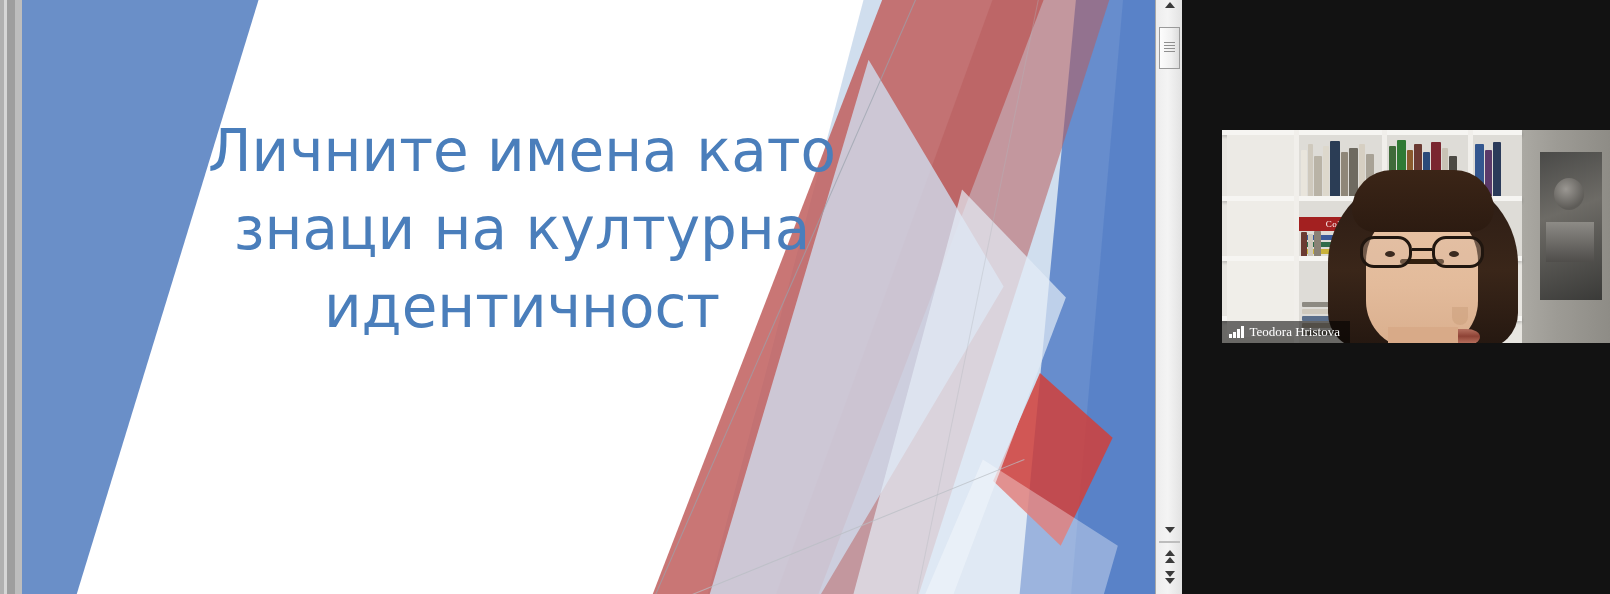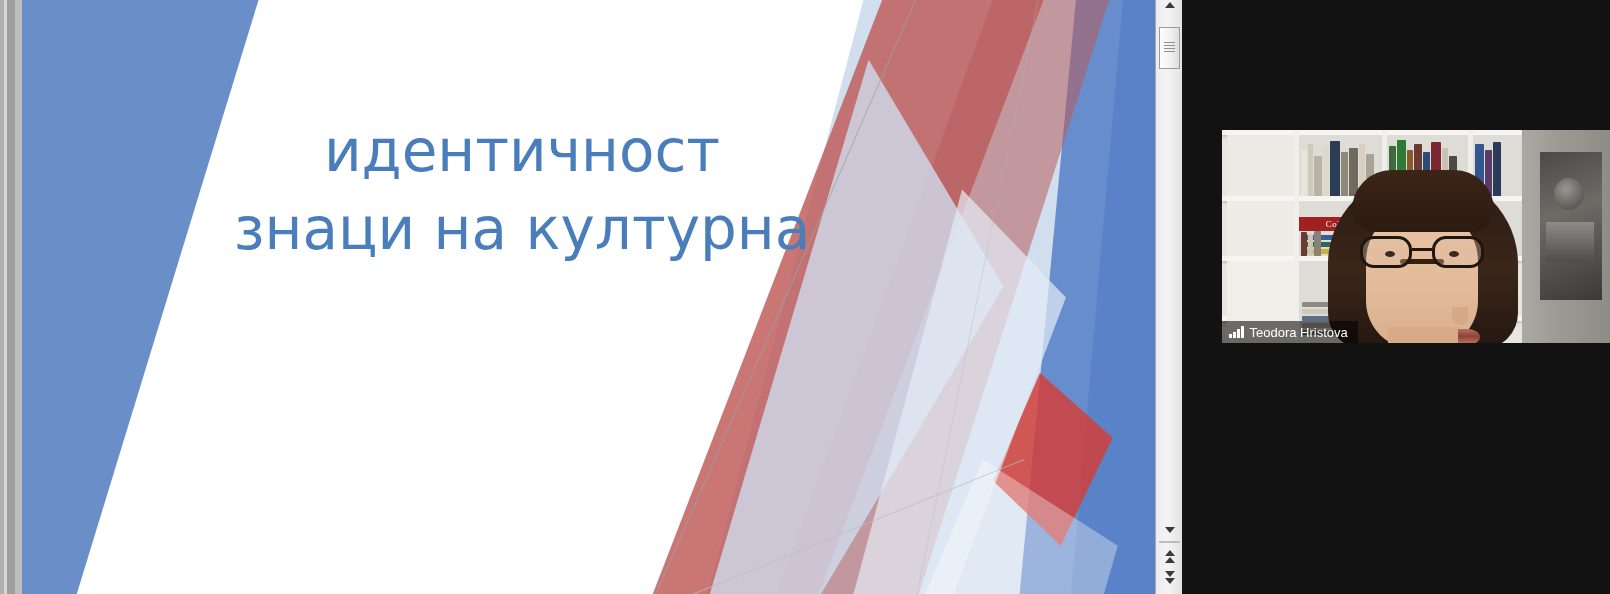--- a/index.html
+++ b/index.html
@@ -301,21 +301,21 @@
     position: absolute;
     left: 0;
     bottom: 0;
     height: 22px;
     padding: 0 10px 0 7px;
     display: flex;
     align-items: center;
     gap: 6px;
     background: rgba(0,0,0,0.55);
     color: #ffffff;
-    font-family: Liberation Sans, sans-serif;
+    font-family: Liberation Serif, serif;
     font-size: 13px;
     white-space: nowrap;
   }
   #signal-icon {
     display: flex;
     align-items: flex-end;
     gap: 1.5px;
     height: 12px;
   }
   #signal-icon span {
@@ -363,22 +363,23 @@
 
           <polygon points="980,480 1110,560 1080,660 900,660" fill="#ffffff" opacity="0.35"></polygon>
 
           <line x1="940" y1="0" x2="640" y2="660" stroke="#9aa3ad" stroke-width="1" opacity="0.7"></line>
           <line x1="560" y1="660" x2="1020" y2="480" stroke="#b9bec4" stroke-width="1" opacity="0.7"></line>
           <line x1="1045" y1="0" x2="905" y2="660" stroke="#b1b6bc" stroke-width="1" opacity="0.35"></line>
         </svg>
       </div>
 
       <div id="slide-title">
+        <div>Личните имена като</div>
+        <div>знаци на културна</div>
         <div>идентичност</div>
-        <div>знаци на културна</div>
       </div>
 
     </div>
 
     <div id="slide-scrollbar">
 
       <div class="sb-btn" id="sb-up">
         <div class="tri tri-up"></div>
       </div>
 

